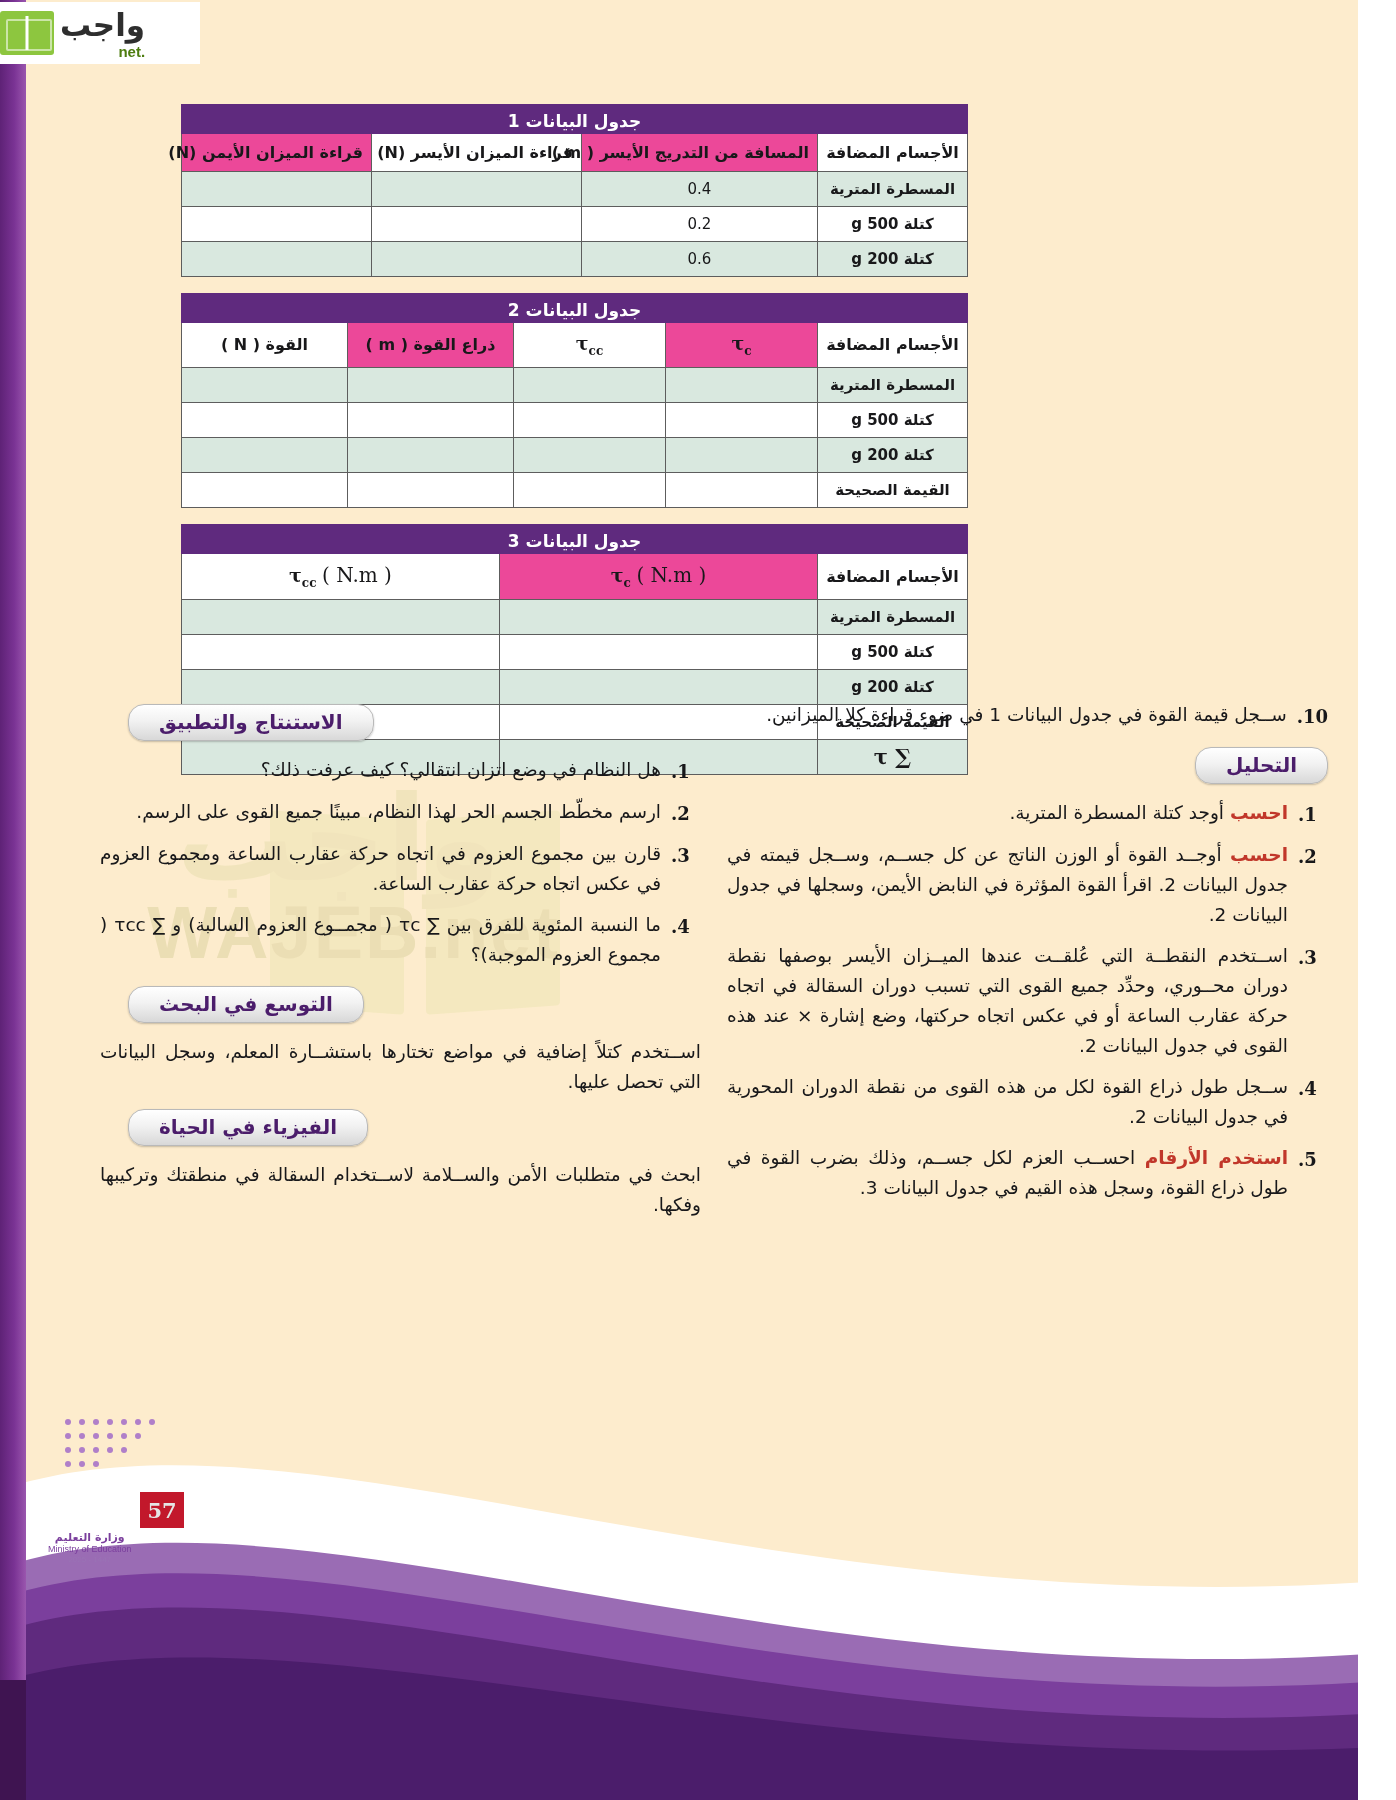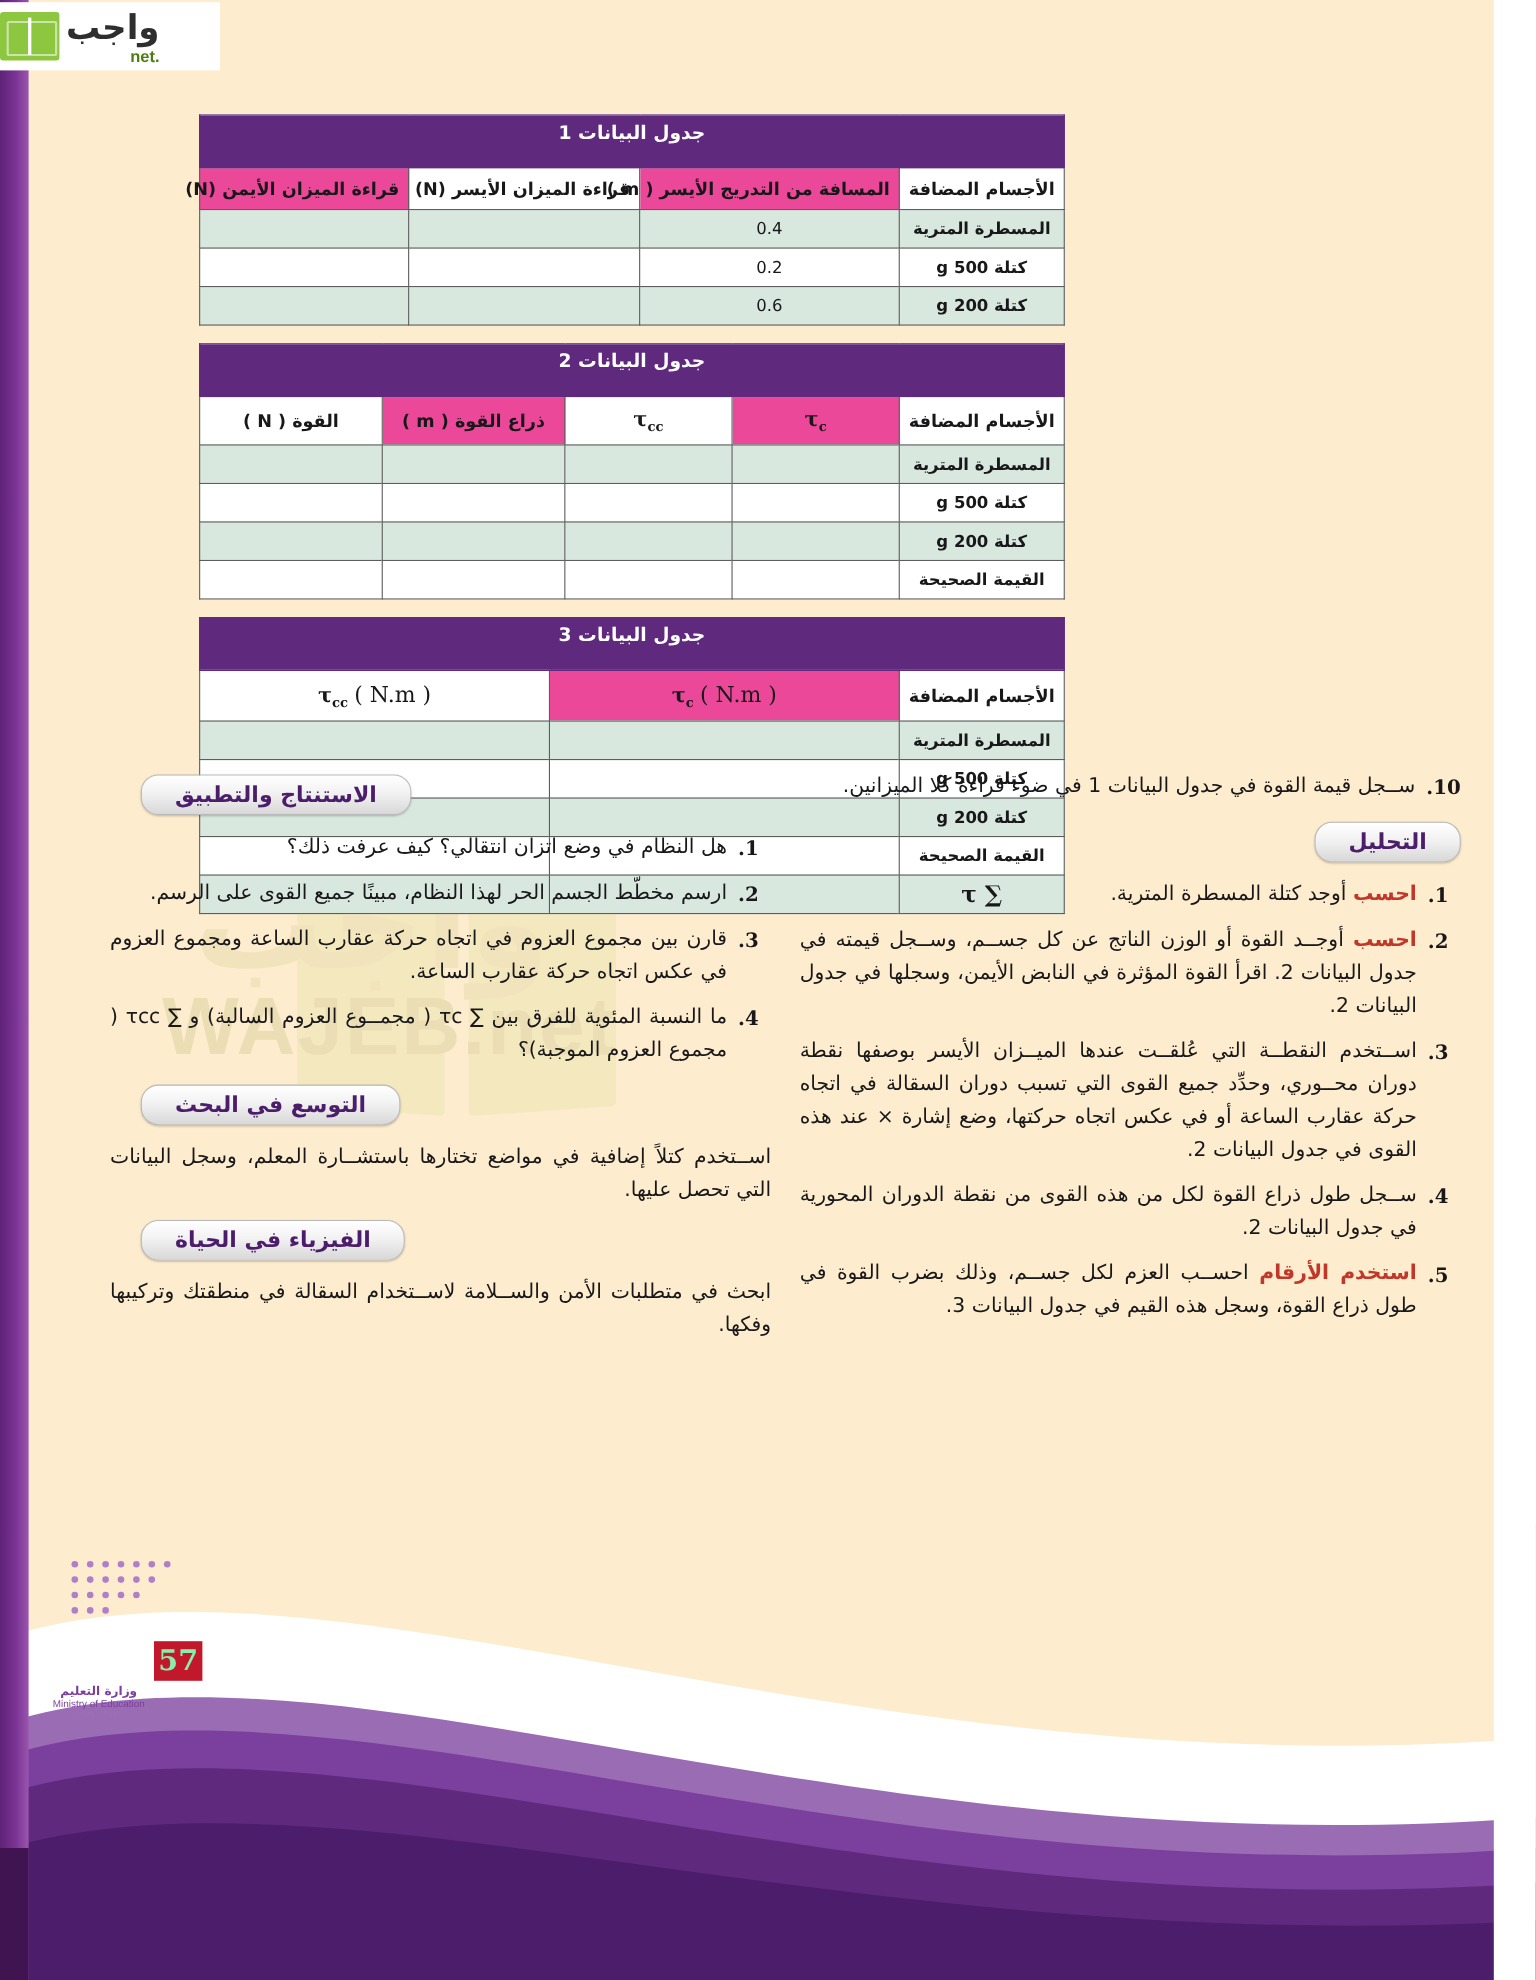--- a/index.html
+++ b/index.html
@@ -154,21 +154,21 @@
     margin-bottom: 16px;
     background: #ffffff;
     border: 1px solid #5d5d5d;
     table-layout: fixed;
   }
   table.dt .title-row th {
     background: #5f2a7e;
     color: #ffffff;
     font-size: 17px;
     font-weight: bold;
-    padding: 6px 0 21px;
+    padding: 6px 0 2px;
     text-align: center;
     border: 1px solid #5f2a7e;
     font-family: "DejaVu Sans", sans-serif;
   }
   table.dt th.hd {
     background: #ffffff;
     color: #18181a;
     font-size: 16px;
     font-weight: bold;
     padding: 9px 8px;
@@ -304,23 +304,23 @@
     left: 0; bottom: 0;
     width: 1396px; height: 470px;
     z-index: 5;
     pointer-events: none;
   }
   .page-num {
     position: absolute;
     left: 140px; bottom: 272px;
     width: 44px; height: 36px;
     background: #c2182b;
-    color: #86efac;
-    font-weight: bold;
-    font-size: 26px;
+    color: #e5e5e5;
+    font-weight: bold;
+    font-size: 21px;
     display: flex;
     align-items: center;
     justify-content: center;
     z-index: 9;
     font-family: "DejaVu Serif", serif;
   }
   .moe-logo {
     position: absolute;
     left: 48px; bottom: 236px;
     z-index: 9;

